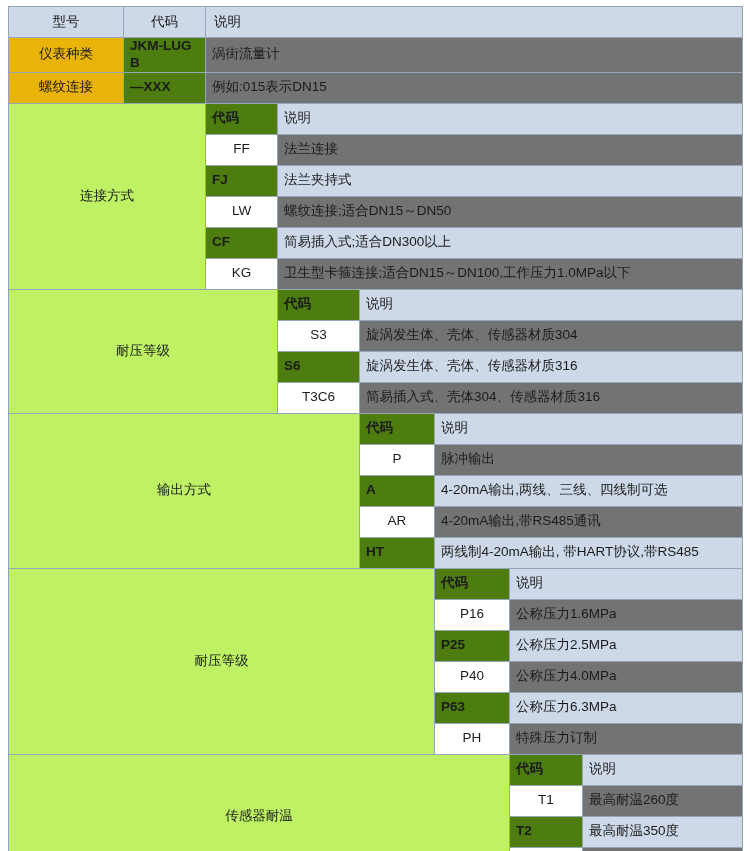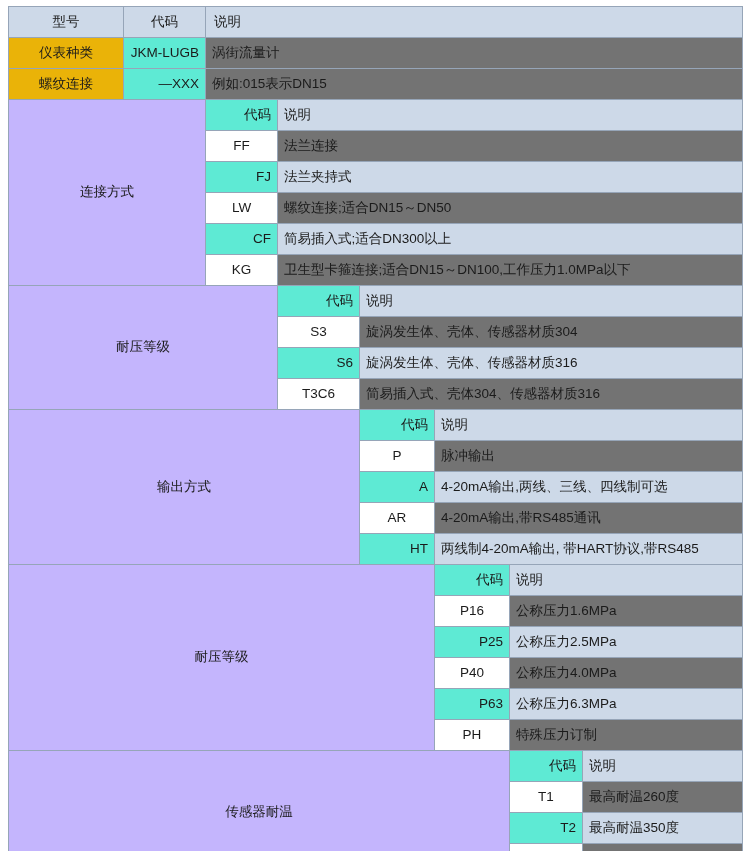--- a/index.html
+++ b/index.html
@@ -35,41 +35,42 @@
     vertical-align: middle;
     word-break: break-all;
   }
   
   td.hdr {
     background: #cdd9e8;
     text-align: center;
     font-weight: normal;
   }
   td.code {
-    background: #5eead4;
-    text-align: right;
+    background: #4d7c0f;
+    text-align: left;
+    font-weight: bold;
   }
   td.codew {
     background: #ffffff;
     text-align: center;
   }
   td.label {
     background: #eab308;
     text-align: center;
   }
   td.desc {
     background: #737373;
     text-align: left;
   }
   td.descb {
     background: #cdd9e8;
     text-align: left;
   }
   td.group {
-    background: #c4b5fd;
+    background: #bef264;
     text-align: center;
     vertical-align: middle;
   }
 </style>
 </head>
 <body>
 
 <div id="sheet">
   <table class="spec">
     <colgroup>

